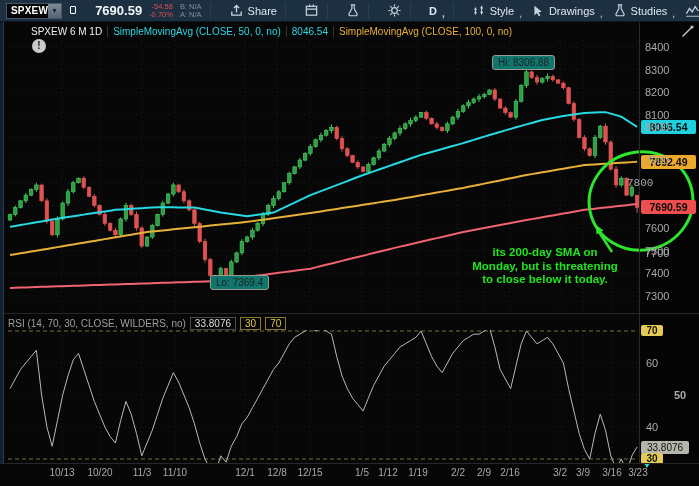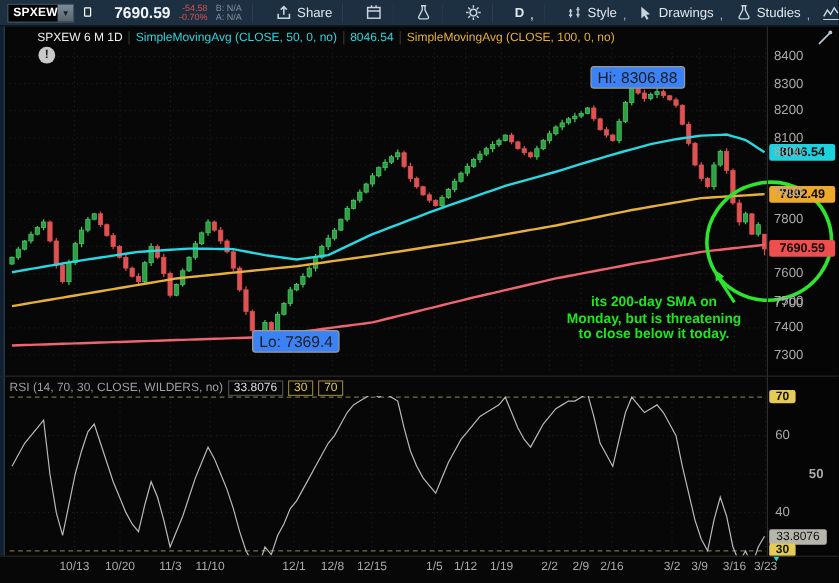--- a/index.html
+++ b/index.html
@@ -52,21 +52,21 @@
   .ticklabel { position:absolute; color:#a9a9a9; font-size:11px; }
   .xlabel { position:absolute; color:#a9a9a9; font-size:10px; transform:translateX(-50%); top:467px; }
 
   .axchip { position:absolute; left:641px; width:55px; text-align:center; font-size:10.5px;
             font-weight:bold; color:#0b0b0b; padding:1px 0; border-radius:2px; }
   .smallchip { position:absolute; left:641px; width:22px; text-align:center; font-size:10px;
                font-weight:bold; color:#141406; padding:0; border-radius:2px; background:#e3cb55; }
   .graychip { position:absolute; left:641px; width:48px; text-align:center; font-size:10px;
               color:#111; padding:1px 0; border-radius:2px; background:#b5b5ac; }
 
-  .hilo { position:absolute; background:#3b82f6; color:#1e1e1e; font-size:13px;
+  .hilo { position:absolute; background:#0f766e; color:#1e1e1e; font-size:10px;
           padding:1px 5px; border-radius:3px; border:1px solid #9a9a90; white-space:nowrap; }
 
   .rsihdr { left:8px; top:317px; height:13px; display:flex; align-items:center;
             font-size:10px; color:#9f9f9f; white-space:nowrap; }
   .rsihdr .box { border:1px solid #4a4a4a; padding:0 4px; margin-left:4px; color:#ddd; }
   .rsihdr .ychip { border:1px solid #8a7a35; padding:0 4px; margin-left:4px; color:#e3c94f; }
 
   .annot { left:445px; top:246px; width:200px; text-align:center; font-weight:bold;
            font-size:11.5px; line-height:13.5px; }
 
@@ -520,21 +520,21 @@
 <div class="divh" style="top:463px;"></div>
 <div class="divv" style="left:639px;"></div>
 
 <div id="price-ticks">
     <div class="ticklabel" style="left: 645px; top: 41px;">8400</div>
     <div class="ticklabel" style="left: 645px; top: 63.62px;">8300</div>
     <div class="ticklabel" style="left: 645px; top: 86.24px;">8200</div>
     <div class="ticklabel" style="left: 645px; top: 108.86px;">8100</div>
     <div class="ticklabel" style="left: 645px; top: 121px;">8000</div>
     <div class="ticklabel" style="left: 645px; top: 154.1px;">7900</div>
-    <div class="ticklabel" style="left: 645px; top: 176.72px;">7800</div>
+    <div class="ticklabel" style="left: 627px; top: 176.72px; font-family: Liberation Mono, monospace;">7800</div>
     <div class="ticklabel" style="left: 645px; top: 199.34px; margin-top: 48px;">7700</div>
     <div class="ticklabel" style="left: 645px; top: 221.96px;">7600</div>
     <div class="ticklabel" style="left: 645px; top: 244.58px; text-align: center;">7500</div>
     <div class="ticklabel" style="left: 645px; top: 267.2px;">7400</div>
     <div class="ticklabel" style="left: 645px; top: 289.82px;">7300</div>
   </div>
 <div id="rsi-ticks">
     <div class="ticklabel" style="left: 646px; top: 357px;">60</div>
     <div class="ticklabel" style="left: 674px; top: 389px; font-weight: bold;">50</div>
     <div class="ticklabel" style="left: 646px; top: 421px;">40</div>

